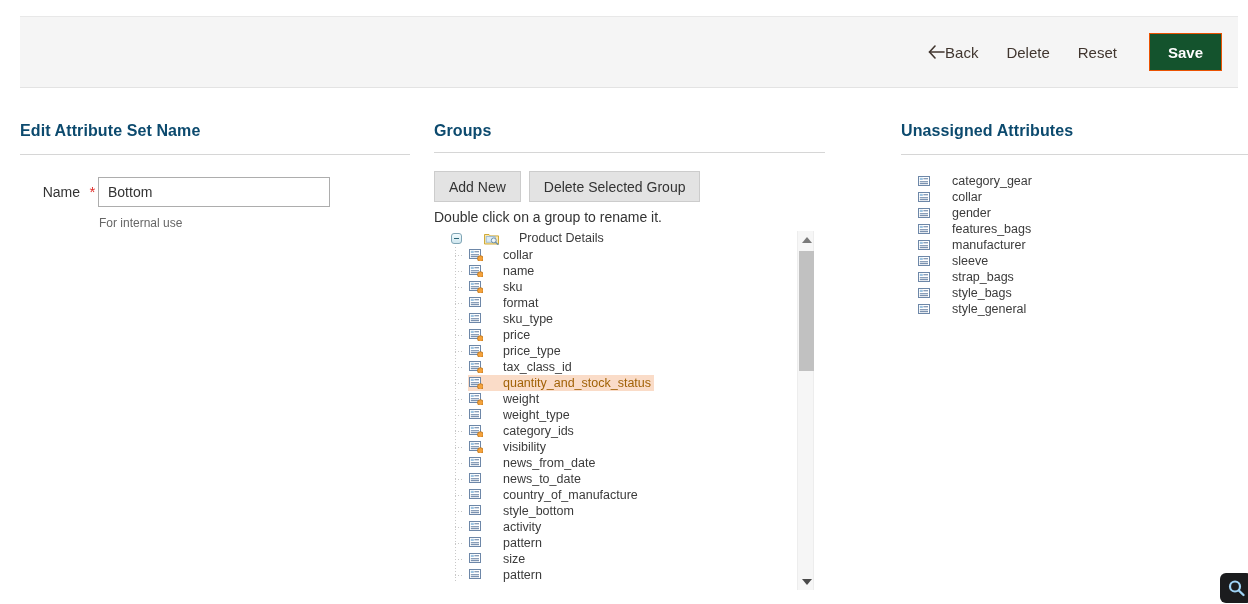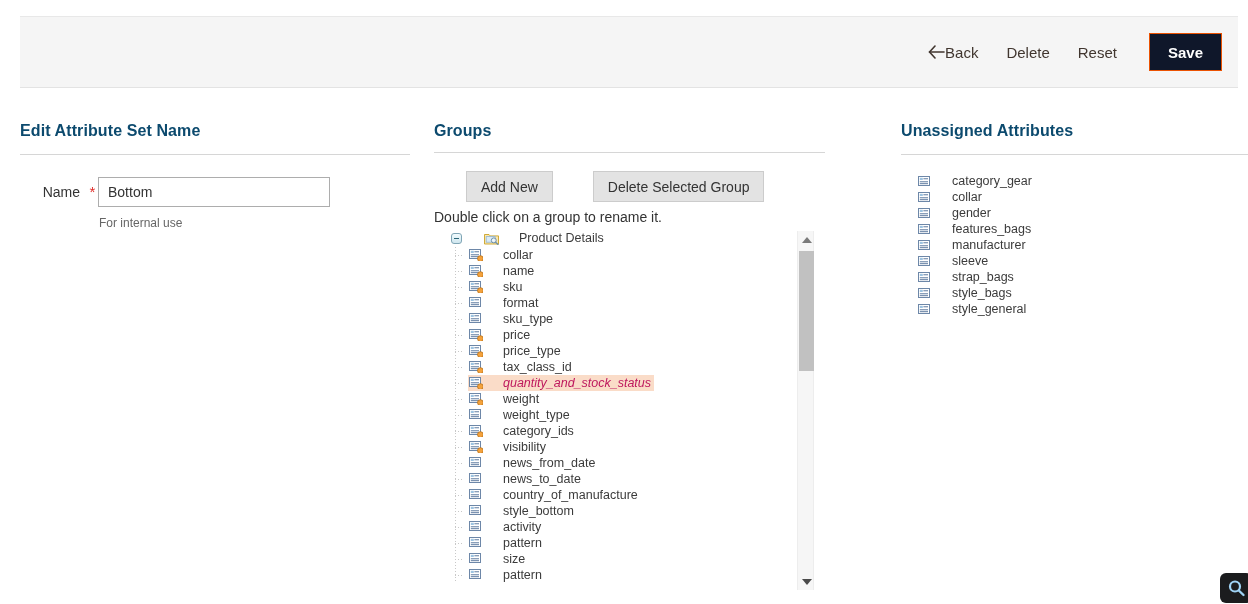--- a/index.html
+++ b/index.html
@@ -42,21 +42,21 @@
     align-items: center;
     white-space: nowrap;
   }
   .back-arrow {
     display: inline-block;
     width: 17px; height: 14px;
     position: relative;
   }
   .back-arrow svg { display: block; }
   .btn-primary {
-    background: #0f172a;
+    background: #14532d;
     border: 1px solid #eb5202;
     color: #ffffff;
     font-family: "Liberation Sans", sans-serif;
     font-size: 15px;
     font-weight: bold;
     padding: 10px 18px;
     margin-left: 18px;
     cursor: pointer;
     height: 38px;
     min-width: 62px;
@@ -139,21 +139,20 @@
     background: #e3e3e3;
     border: 1px solid #cccccc;
     color: #333333;
     font-family: "Liberation Sans", sans-serif;
     font-size: 14px;
     padding: 7px 14px;
     cursor: pointer;
     height: 31px;
     line-height: 1;
     white-space: nowrap;
-    margin-left: 32px;
   }
   .hint-text {
     font-size: 14px;
     color: #333333;
     margin-top: 7px;
   }
 
   
   .tree-wrap {
     position: relative;
@@ -208,21 +207,21 @@
   }
   .node-label {
     font-size: 12.5px;
     color: #3b3b3b;
     line-height: 16px;
   }
   .node.root .node-label { color: #3b3b3b; }
   .node.selected {
     background: #fadcc8;
   }
-  .node.selected .node-label { color: #be185d; font-style: italic; }
+  .node.selected .node-label { color: #a16207; }
 
   
   .tree-toggle {
     width: 11px; height: 11px;
     flex: 0 0 11px;
     position: relative;
     display: inline-block;
     border: 1px solid #7fa5b5;
     border-radius: 3px;
     background: linear-gradient(to bottom, #f2fbfd, #cfe6ef);

